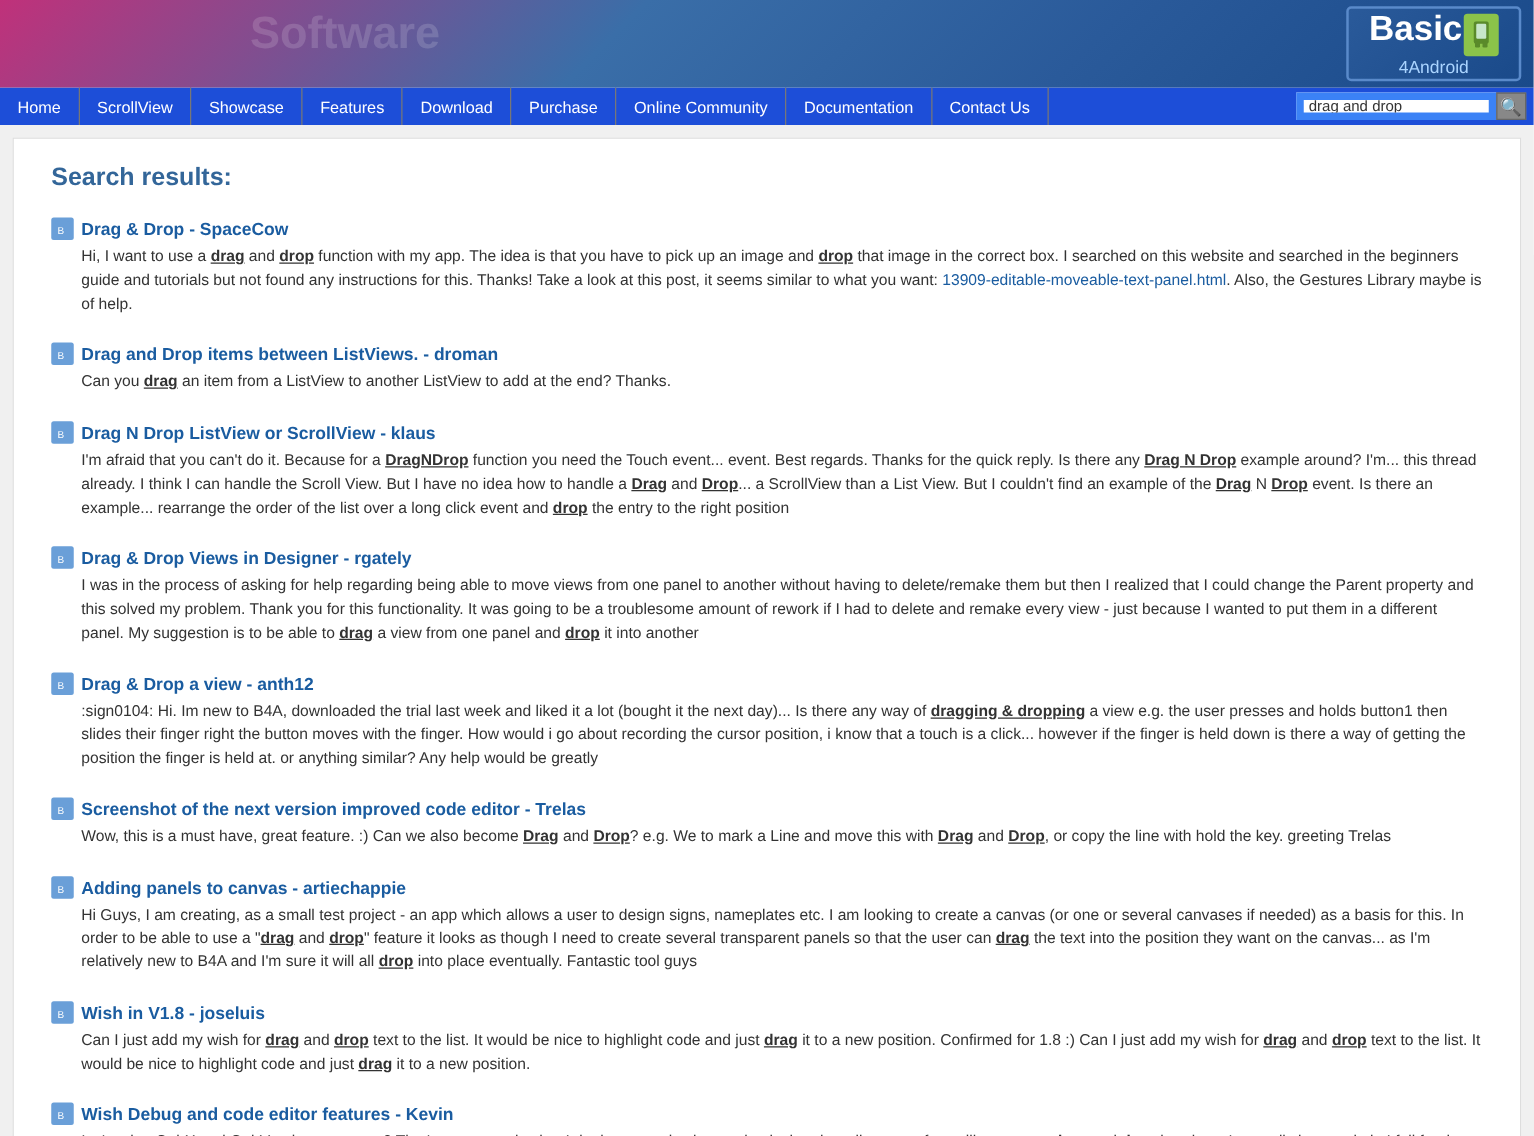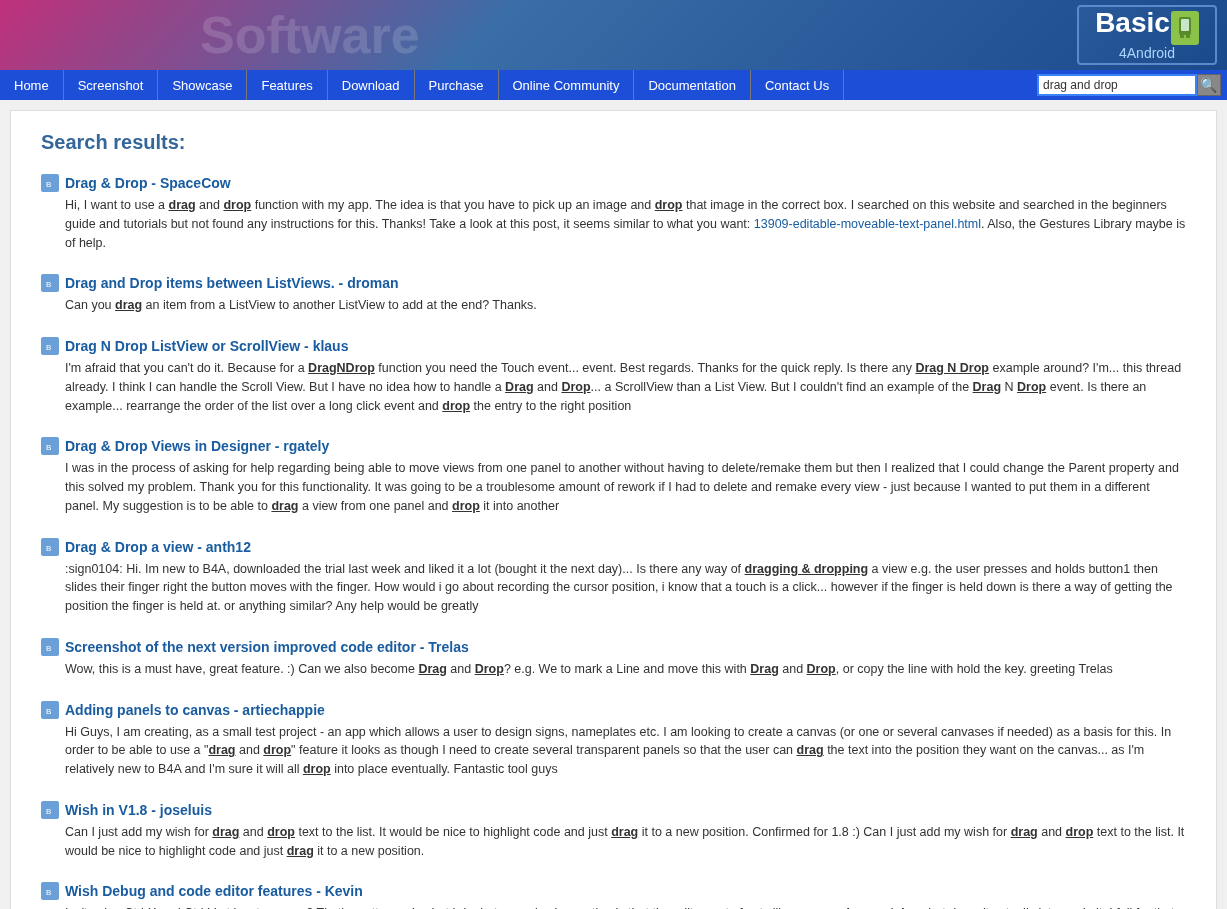--- a/index.html
+++ b/index.html
@@ -19,21 +19,21 @@
       font-size: 36px;
       font-weight: bold;
       letter-spacing: 1px;
       text-shadow: 1px 1px 3px rgba(0,0,0,0.3);
     }
     .header-watermark {
       position: absolute;
       left: 200px;
       top: 5px;
       color: rgba(255,255,255,0.15);
-      font-size: 52px;
+      font-size: 36px;
       font-weight: bold;
       white-space: nowrap;
     }
     .logo {
       position: absolute;
       right: 10px;
       top: 5px;
       width: 140px;
       height: 60px;
       background: linear-gradient(135deg, #2a5a9a, #1a4a8a);
@@ -68,21 +68,21 @@
     }
     .nav-search {
       margin-left: auto;
       display: flex;
       align-items: center;
       padding: 3px 6px;
     }
     .nav-search input {
       width: 160px;
       height: 22px;
-      border: 2px solid #3b82f6;
+      border: 6px solid #3b82f6;
       padding: 2px 4px;
       font-size: 12px;
       background: white;
       color: #333;
     }
     .nav-search-btn {
       width: 24px;
       height: 22px;
       background: #888;
       border: 1px solid #666;
@@ -164,21 +164,21 @@
           <rect x="9" y="16" width="4" height="5" rx="1" fill="#5a8a2a"></rect>
         </svg>
       </div>
     </div>
     <span class="logo-android">4Android</span>
   </div>
 </div>
 
 <nav class="nav">
   <a class="nav-item">Home</a>
-  <a class="nav-item">Screenshot</a>
+  <a class="nav-item">ScrollView</a>
   <a class="nav-item">Showcase</a>
   <a class="nav-item">Features</a>
   <a class="nav-item">Download</a>
   <a class="nav-item">Purchase</a>
   <a class="nav-item">Online Community</a>
   <a class="nav-item">Documentation</a>
   <a class="nav-item">Contact Us</a>
   <div class="nav-search">
     <input type="text" class="nav-search-input" value="drag and drop" style="">
     <button class="nav-search-btn">🔍</button>

